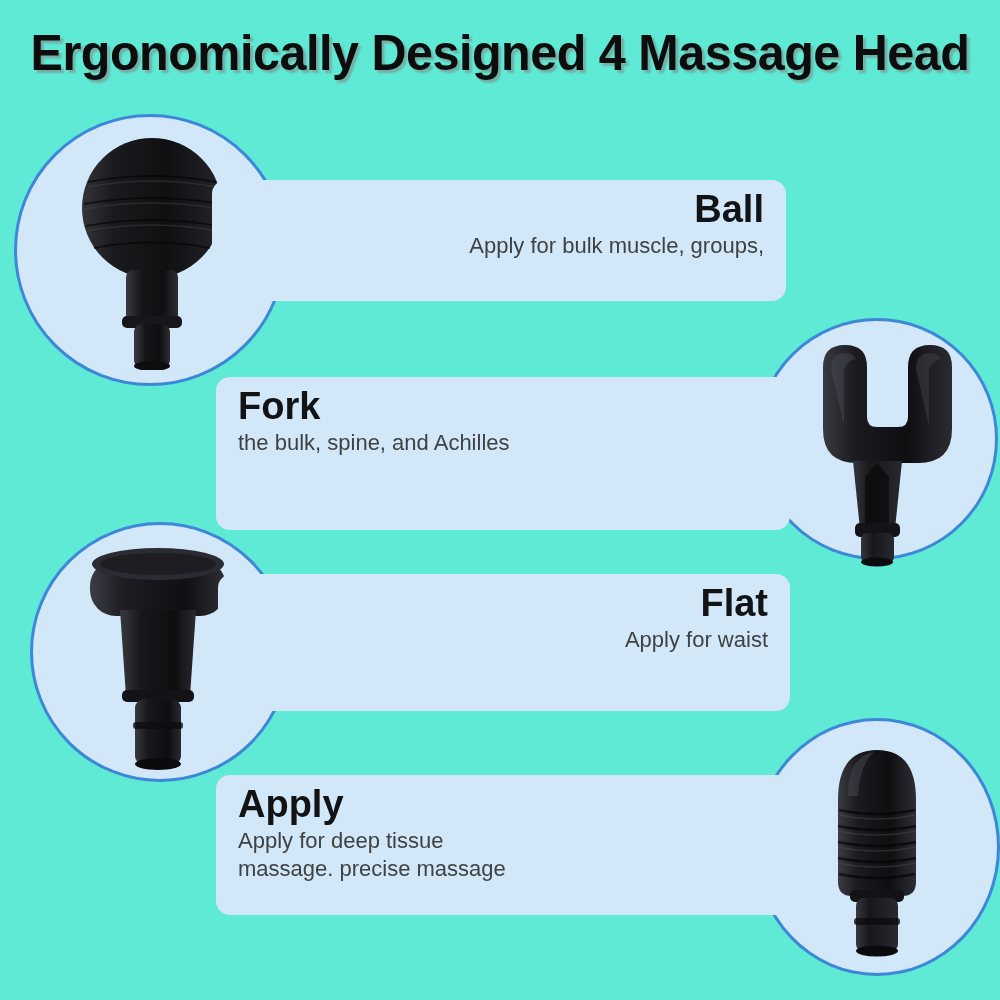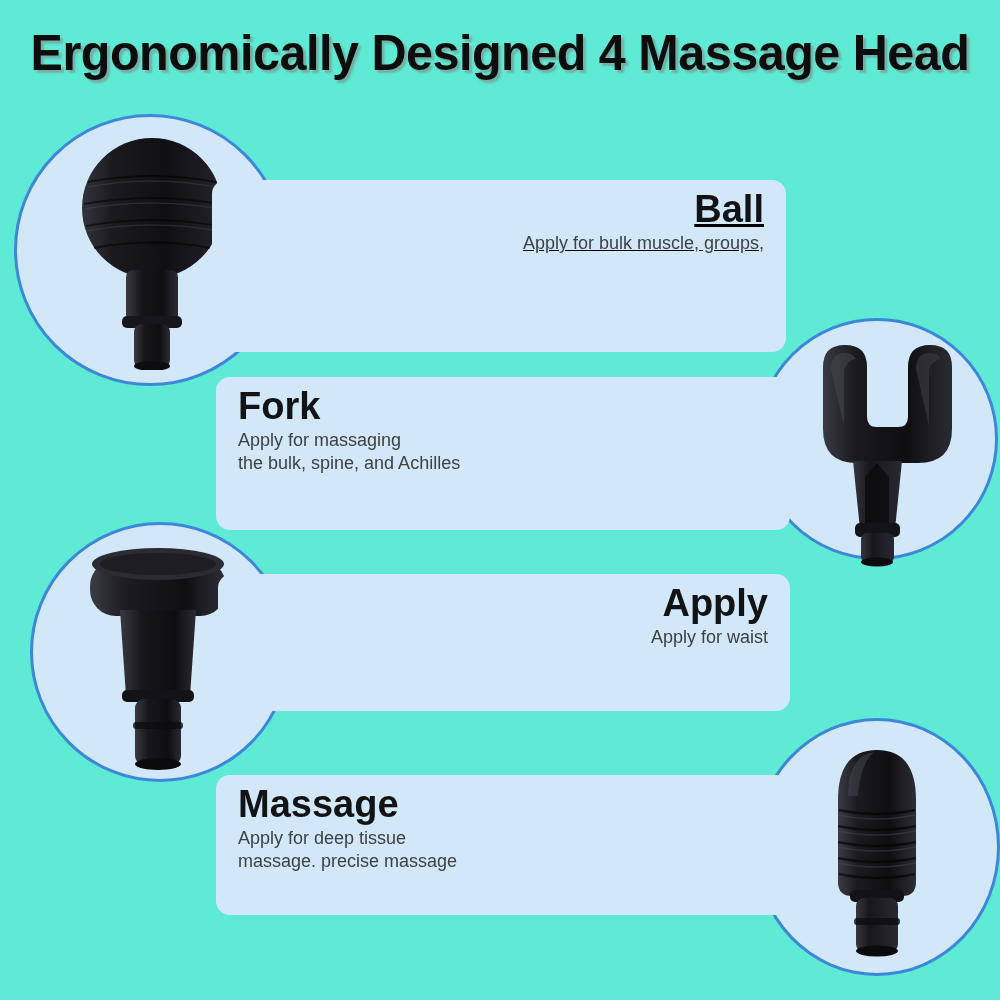--- a/index.html
+++ b/index.html
@@ -52,21 +52,21 @@
     padding: 10px 22px 12px 22px;
   }
   .panel .head {
     font-size: 38px;
     font-weight: bold;
     color: #111314;
     line-height: 1.05;
     margin: 0 0 2px 0;
   }
   .panel .desc {
-    font-size: 18px;
+    font-size: 22px;
     color: #3e4243;
     line-height: 1.28;
     margin: 0;
     white-space: nowrap;
   }
   .panel.right-align { text-align: right; }
   .panel.left-align  { text-align: left; }
 
   
   .art {
@@ -115,21 +115,21 @@
       </g>
 
       <rect x="54" y="140" width="52" height="52" rx="7" fill="url(#shaftG)"></rect>
       <rect x="50" y="186" width="60" height="12" rx="5" fill="#17171b"></rect>
 
       <rect x="62" y="194" width="36" height="44" rx="8" fill="url(#shaftG)"></rect>
       <ellipse cx="80" cy="236" rx="18" ry="5" fill="#0d0d10"></ellipse>
     </svg>
   </div>
 
-  <div class="panel right-align" style="left:212px; top:180px; width:574px; height:172px;text-decoration:underline;">
+  <div class="panel right-align" style="left:212px; top:180px; width:574px; height:121px;">
     <div class="head">Ball</div>
     <div class="desc">Apply for bulk muscle, groups,</div>
   </div>
 
   <div class="circle" style="left:756px; top:318px; width:242px; height:242px;"></div>
 
   <div class="art" style="left:795px; top:337px; width:165px; height:230px;">
     <svg viewBox="0 0 165 230" width="165" height="230">
       <defs>
         <linearGradient id="forkG" x1="0" y1="0" x2="1" y2="0">
@@ -155,21 +155,20 @@
 
       <rect x="60" y="186" width="45" height="14" rx="5" fill="#141418"></rect>
 
       <rect x="66" y="196" width="33" height="30" rx="6" fill="url(#forkG2)"></rect>
       <ellipse cx="82" cy="225" rx="16" ry="4.5" fill="#0c0c0f"></ellipse>
     </svg>
   </div>
 
   <div class="panel left-align" style="left:216px; top:377px; width:574px; height:153px;">
     <div class="head">Fork</div>
-    <div class="desc">Apply for massaging</div>
     <div class="desc">the bulk, spine, and Achilles</div>
   </div>
 
   <div class="circle" style="left:30px; top:522px; width:260px; height:260px;"></div>
 
   <div class="art" style="left:78px; top:540px; width:160px; height:235px;">
     <svg viewBox="0 0 160 235" width="160" height="235">
       <defs>
         <linearGradient id="flatTop" x1="0" y1="0" x2="1" y2="0">
           <stop offset="0%" stop-color="#3c3c45"></stop>
@@ -193,21 +192,21 @@
 
       <rect x="44" y="150" width="72" height="12" rx="5" fill="#131317"></rect>
 
       <rect x="57" y="159" width="46" height="66" rx="9" fill="url(#flatBody)"></rect>
       <rect x="55" y="182" width="50" height="7" rx="3" fill="#0c0c10" opacity="0.8"></rect>
       <ellipse cx="80" cy="224" rx="23" ry="6" fill="#0b0b0e"></ellipse>
     </svg>
   </div>
 
   <div class="panel right-align" style="left:218px; top:574px; width:572px; height:137px;">
-    <div class="head">Apply</div>
+    <div class="head">Flat</div>
     <div class="desc">Apply for waist</div>
   </div>
 
   <div class="circle" style="left:754px; top:718px; width:246px; height:258px;"></div>
 
   <div class="art" style="left:812px; top:740px; width:130px; height:220px;">
     <svg viewBox="0 0 130 220" width="130" height="220">
       <defs>
         <linearGradient id="bulletG" x1="0" y1="0" x2="1" y2="0">
           <stop offset="0%" stop-color="#3b3b44"></stop>
@@ -242,18 +241,18 @@
 
       <rect x="38" y="150" width="54" height="12" rx="5" fill="#131317"></rect>
 
       <rect x="44" y="158" width="42" height="54" rx="8" fill="url(#bulletS)"></rect>
       <rect x="42" y="178" width="46" height="7" rx="3" fill="#0c0c10" opacity="0.8"></rect>
       <ellipse cx="65" cy="211" rx="21" ry="5.5" fill="#0b0b0e"></ellipse>
     </svg>
   </div>
 
   <div class="panel left-align" style="left:216px; top:775px; width:574px; height:140px;">
-    <div class="head">Massage</div>
+    <div class="head">Apply</div>
     <div class="desc">Apply for deep tissue</div>
     <div class="desc">massage. precise massage</div>
   </div>
 
 </div>
 
 </body></html>

